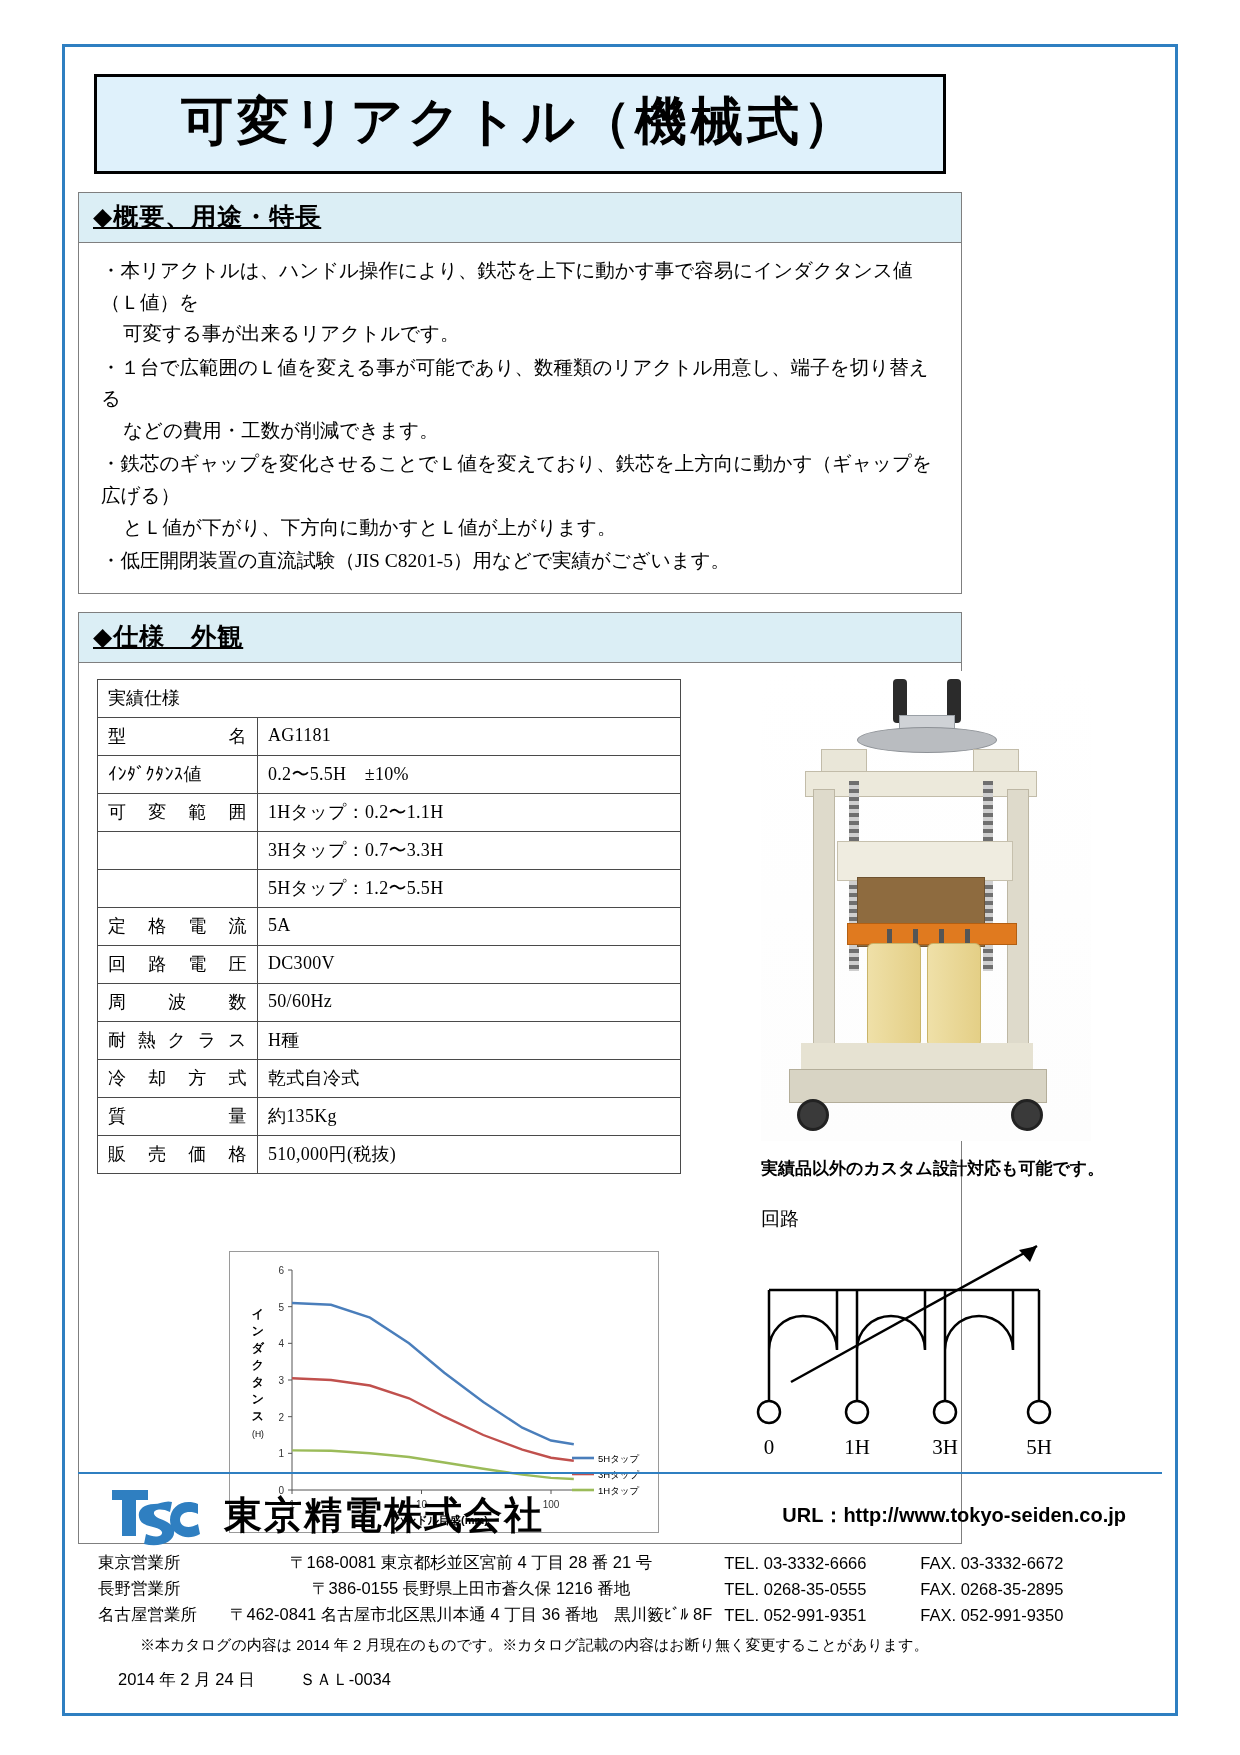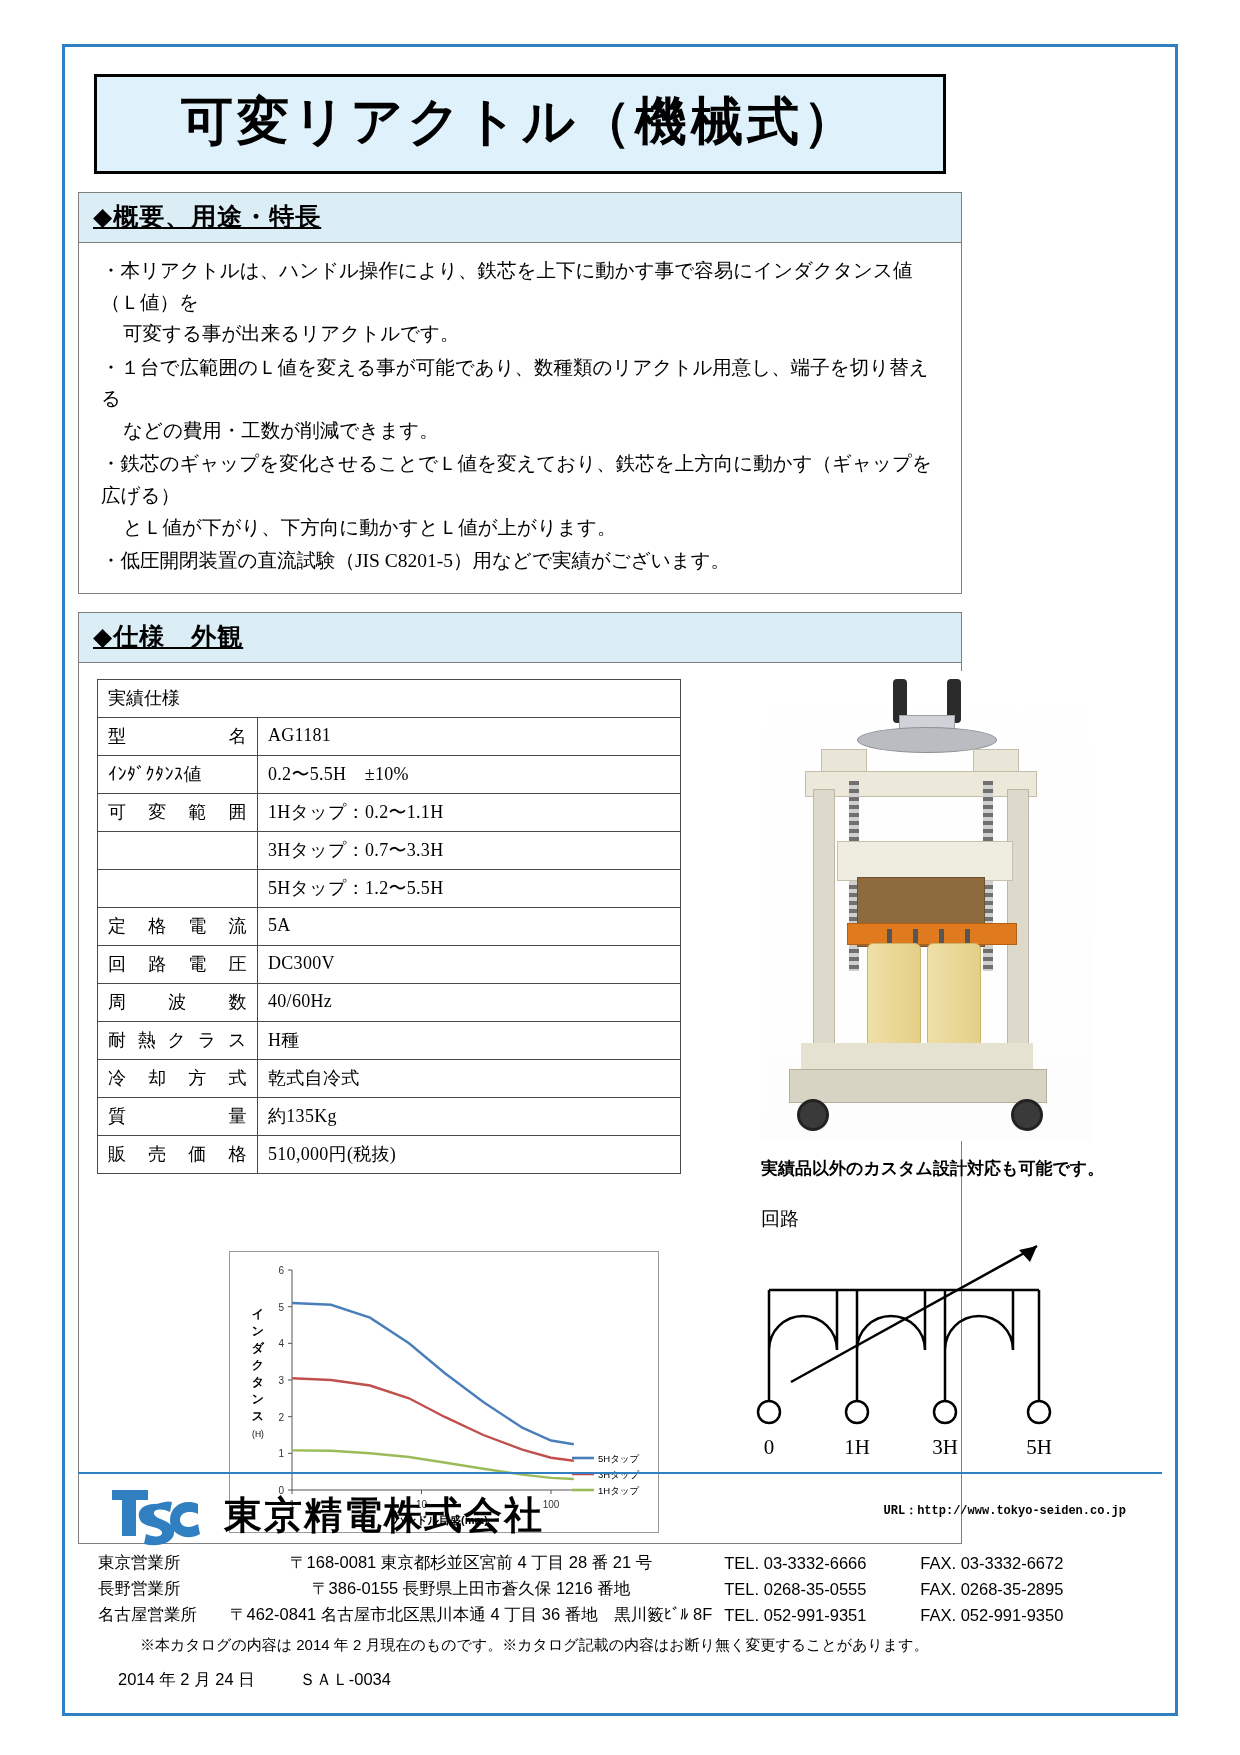--- a/index.html
+++ b/index.html
@@ -176,22 +176,22 @@
     margin-left: 24px;
   }
   .company {
     font-size: 38px; font-weight: bold;
     font-family: "Liberation Sans", sans-serif;
     letter-spacing: 2px;
     margin-left: 18px; margin-top: 6px;
   }
   .url {
     margin-left: auto; margin-top: 18px; margin-right: 36px;
-    font-size: 12px; font-weight: bold;
-    font-family: Liberation Mono, monospace;
+    font-size: 20px; font-weight: bold;
+    font-family: Liberation Sans, sans-serif;
   }
   table.offices {
     margin-top: 4px; margin-left: 14px;
     border-collapse: collapse;
     font-family: "Liberation Sans", sans-serif;
     font-size: 16.5px;
   }
   table.offices td { padding: 2px 6px; white-space: nowrap; }
   td.oname { width: 132px; }
   td.oaddr { width: 470px; text-align: center; }
@@ -274,21 +274,21 @@
           <tr>
             <td class="lab sp">定　格　電　流</td>
             <td class="val">5A</td>
           </tr>
           <tr>
             <td class="lab sp">回　路　電　圧</td>
             <td class="val">DC300V</td>
           </tr>
           <tr>
             <td class="lab sp">周　波　数</td>
-            <td class="val">40/60Hz</td>
+            <td class="val">50/60Hz</td>
           </tr>
           <tr>
             <td class="lab sp">耐 熱 ク ラ ス</td>
             <td class="val">H種</td>
           </tr>
           <tr>
             <td class="lab sp">冷　却　方　式</td>
             <td class="val">乾式自冷式</td>
           </tr>
           <tr>

